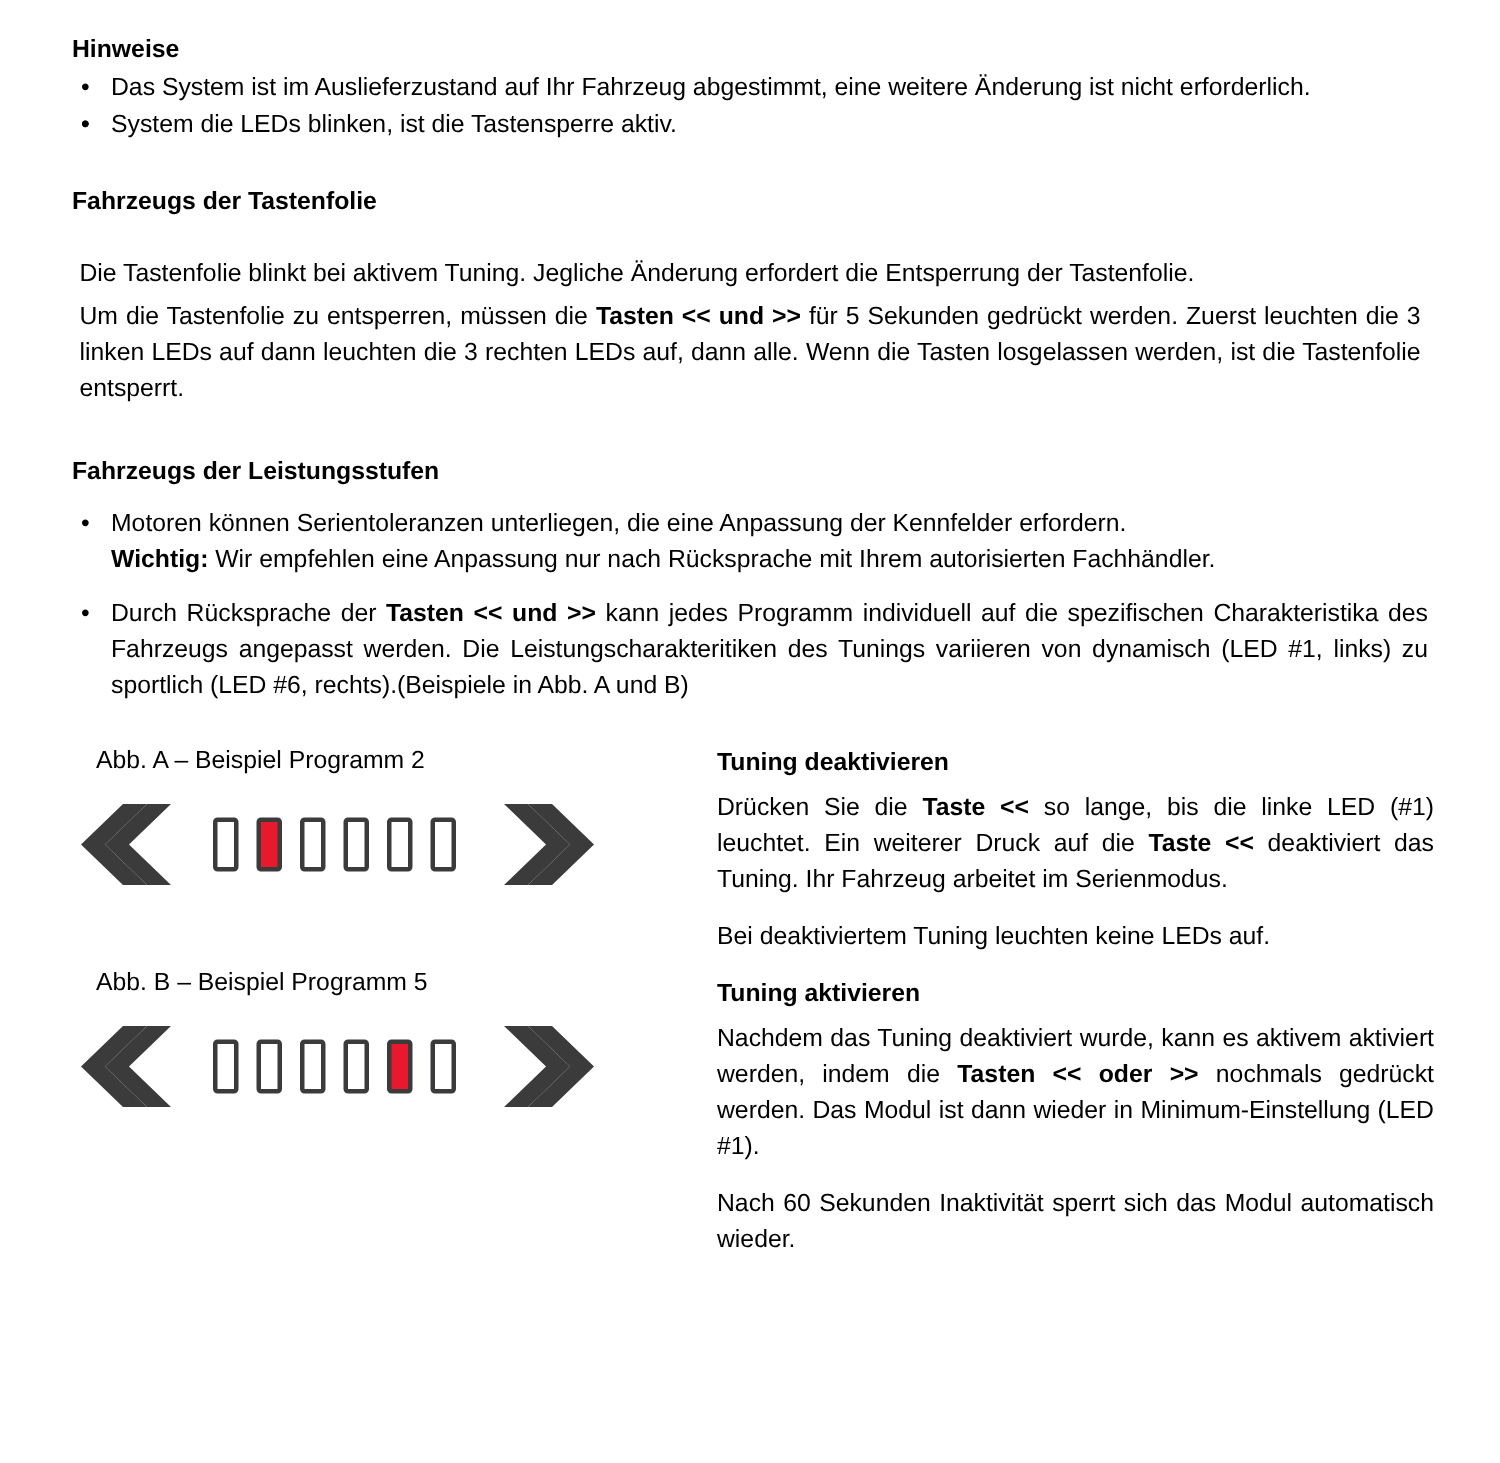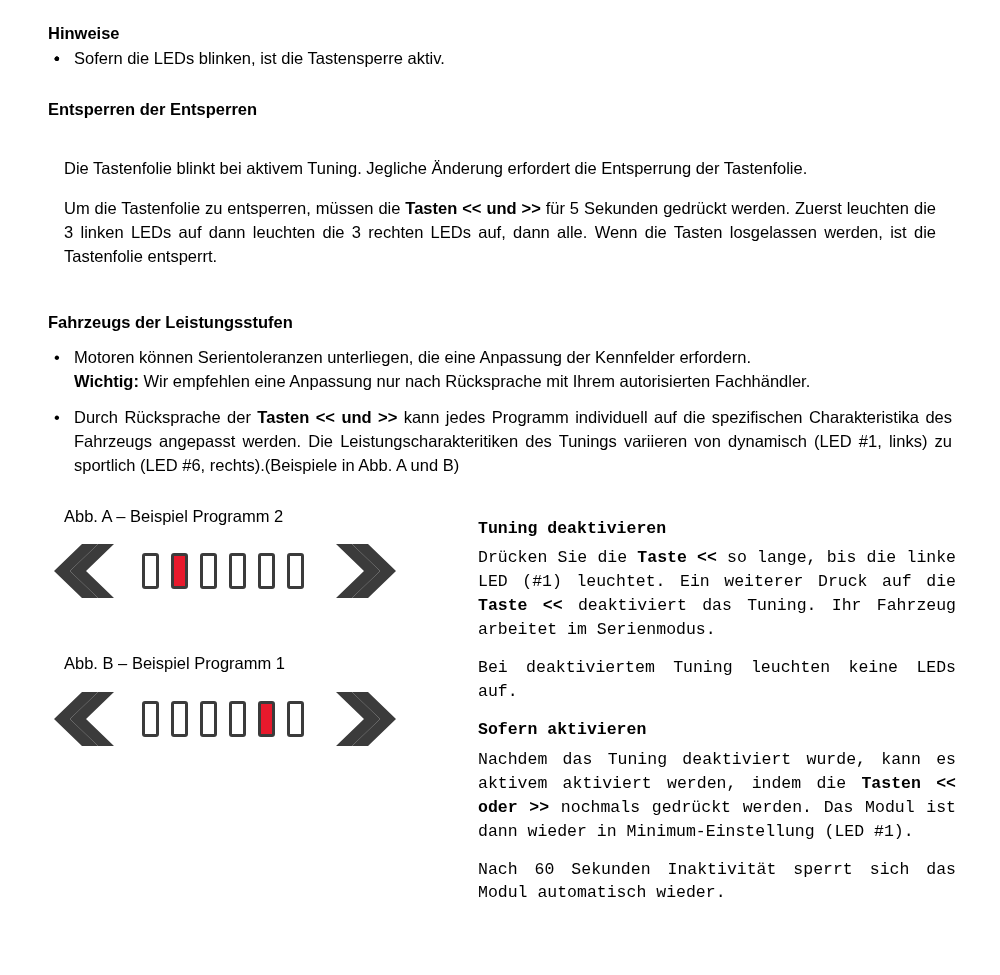--- a/index.html
+++ b/index.html
@@ -42,21 +42,21 @@
   }
   .bullet-item .dot {
     position: absolute;
     left: 6px;
     top: 0;
   }
   .spacer-lg { height: 26px; }
   .spacer-md { height: 18px; }
   .spacer-sm { height: 10px; }
   .para {
-    margin: 16px;
+    margin: 5px;
     text-align: justify;
   }
   b, .bold { font-weight: bold; }
 
   
   .fig-caption {
     margin: 0 0 0 16px;
     font-size: 16.5px;
   }
   .figure-row {
@@ -89,23 +89,22 @@
     border-color: #3b3b3b;
   }
 
   
   .bottom-area {
     position: relative;
   }
   .right-col {
     position: absolute;
     left: 430px;
-    top: 12px;
+    top: 1px;
     width: 478px;
-    font-family: Liberation Mono, monospace;
   }
   .right-col h3 {
     font-size: 16.5px;
     font-weight: bold;
     margin: 0 0 6px 0;
   }
   .right-col p {
     margin: 0 0 14px 0;
     text-align: justify;
   }
@@ -115,33 +114,34 @@
 </style>
 </head>
 <body>
 
 <div class="page">
 
   <h2 class="section-heading">Hinweise</h2>
   <ul class="bullet-list">
     <li class="bullet-item">
       <span class="dot">•</span>
-    </li>
-    <li class="bullet-item">
-      <span class="dot">•</span>
-    </li>
-    <li class="bullet-item">
-      <span class="dot">•</span>
-      <span>Sofern die LEDs blinken, ist die Tastensperre aktiv.</span>
+      <span>Das System ist im Auslieferzustand auf Ihr Fahrzeug abgestimmt, eine weitere Änderung ist nicht erforderlich.</span>
+    </li>
+    <li class="bullet-item">
+      <span class="dot">•</span>
+    </li>
+    <li class="bullet-item">
+      <span class="dot">•</span>
+      <span>System die LEDs blinken, ist die Tastensperre aktiv.</span>
     </li>
   </ul>
 
   <div class="spacer-lg"></div>
 
-  <h2 class="section-heading">Entsperren der Entsperren</h2>
+  <h2 class="section-heading">Fahrzeugs der Tastenfolie</h2>
   <div class="spacer-md"></div>
   <p class="para">Die Tastenfolie blinkt bei aktivem Tuning. Jegliche Änderung erfordert die Entsperrung der Tastenfolie.</p>
   <p class="para"><span>Um die Tastenfolie zu entsperren, müssen die </span><b>Tasten &lt;&lt; und &gt;&gt;</b><span> für 5 Sekunden gedrückt werden. Zuerst leuchten die 3 linken LEDs auf dann leuchten die 3 rechten LEDs auf, dann alle. Wenn die Tasten losgelassen werden, ist die Tastenfolie entsperrt.</span></p>
 
   <div class="spacer-lg"></div>
 
   <h2 class="section-heading">Fahrzeugs der Leistungsstufen</h2>
   <div class="spacer-sm"></div>
   <ul class="bullet-list">
     <li class="bullet-item">
@@ -179,21 +179,21 @@
         <span class="chev">
           <svg width="68" height="58" viewBox="0 0 68 58" aria-hidden="true">
             <polygon points="6,2 22,2 50,29 22,56 6,56 34,29" fill="#3b3b3b"></polygon>
             <polygon points="34,2 50,2 78,29 50,56 34,56 62,29" fill="#3b3b3b" transform="translate(-12,0)"></polygon>
           </svg>
         </span>
       </div>
 
       <div style="height:52px;"></div>
 
-      <p class="fig-caption">Abb. B – Beispiel Programm 1</p>
+      <p class="fig-caption">Abb. B – Beispiel Programm 5</p>
       <div class="figure-row">
         <span class="chev">
           <svg width="68" height="58" viewBox="0 0 68 58" aria-hidden="true">
             <polygon points="34,2 50,2 22,29 50,56 34,56 6,29" fill="#3b3b3b"></polygon>
             <polygon points="62,2 78,2 50,29 78,56 62,56 34,29" fill="#3b3b3b" transform="translate(-12,0)"></polygon>
           </svg>
         </span>
         <span class="led-strip">
           <span class="led"></span>
           <span class="led"></span>
@@ -209,20 +209,20 @@
           </svg>
         </span>
       </div>
     </div>
 
     <div class="right-col">
       <h3>Tuning deaktivieren</h3>
       <p><span>Drücken Sie die </span><b>Taste &lt;&lt;</b><span> so lange, bis die linke LED (#1) leuchtet. Ein weiterer Druck auf die </span><b>Taste &lt;&lt;</b><span> deaktiviert das Tuning. Ihr Fahrzeug arbeitet im Serienmodus.</span></p>
       <p>Bei deaktiviertem Tuning leuchten keine LEDs auf.</p>
 
-      <h3>Sofern aktivieren</h3>
+      <h3>Tuning aktivieren</h3>
       <p><span>Nachdem das Tuning deaktiviert wurde, kann es aktivem aktiviert werden, indem die </span><b>Tasten &lt;&lt; oder &gt;&gt;</b><span> nochmals gedrückt werden. Das Modul ist dann wieder in Minimum-Einstellung (LED #1).</span></p>
       <p>Nach 60 Sekunden Inaktivität sperrt sich das Modul automatisch wieder.</p>
     </div>
 
   </div>
 
 </div>
 
 </body></html>

